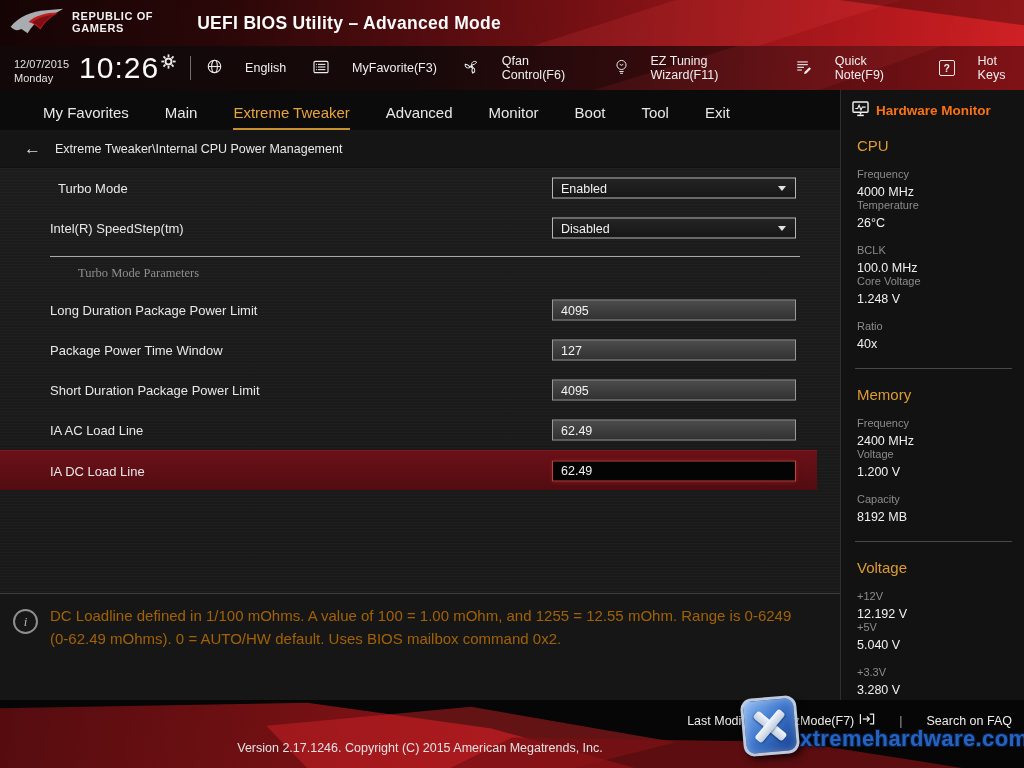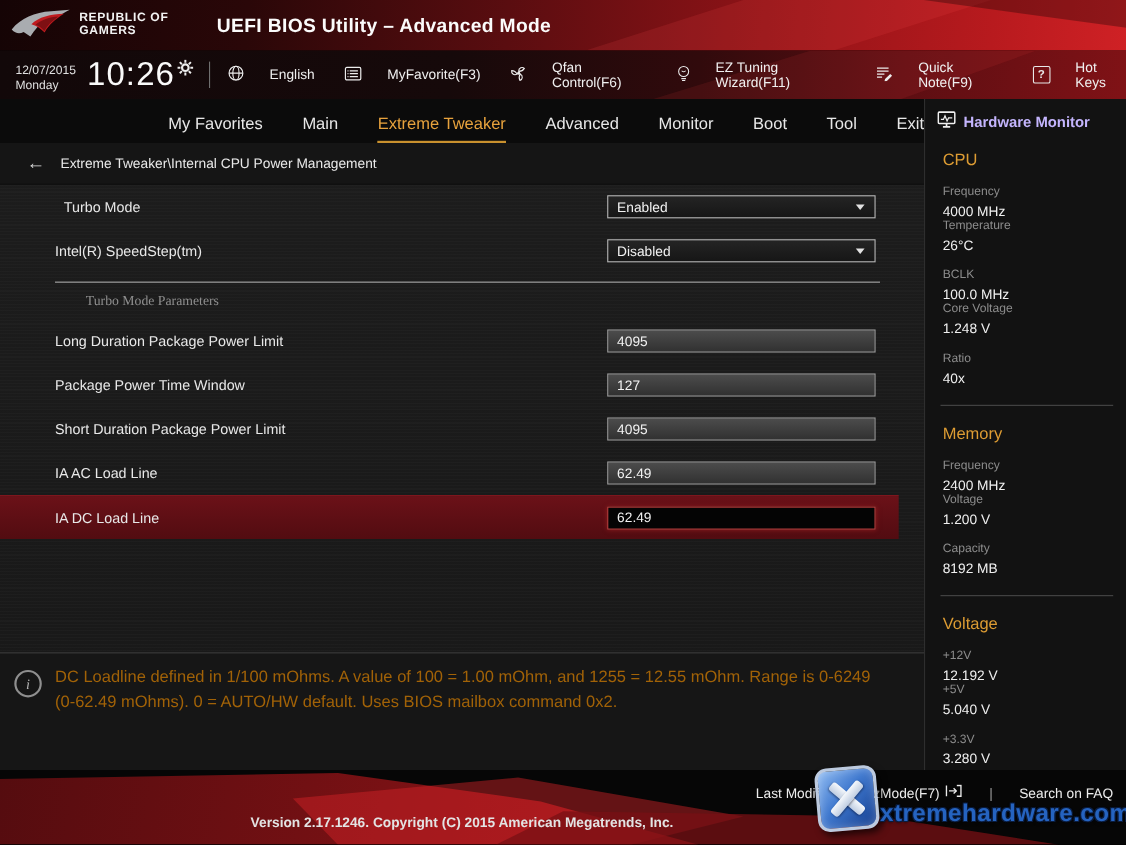--- a/index.html
+++ b/index.html
@@ -33,21 +33,21 @@
   .tb-item{display:flex;align-items:center;gap:23px;font-size:12.5px;color:#f0f0f0;cursor:default;}
   .qbox{display:inline-flex;align-items:center;justify-content:center;width:15px;height:14px;
     border:1.2px solid #e8e8e8;font-size:10.5px;font-weight:bold;color:#e8e8e8;border-radius:2px;}
 
   
   .main-panel{position:absolute;left:0;top:90px;width:840px;height:610px;
     background:linear-gradient(180deg,#1d1d1d,#181818);}
   .main-panel::before{content:"";position:absolute;inset:0;pointer-events:none;
     background:repeating-linear-gradient(0deg,rgba(255,255,255,0.02) 0 1px,transparent 1px 3px);}
   .tabbar{position:relative;height:40px;background:#0b0b0b;display:flex;align-items:flex-end;
-    padding-left:43px;gap:36px;z-index:2;justify-content:flex-end;}
+    padding-left:43px;gap:36px;z-index:2;}
   .tab{font-size:15px;color:#e8e8e8;padding-bottom:9px;cursor:pointer;white-space:nowrap;}
   .tab.active{color:#e8a33d;border-bottom:2px solid #c9912e;padding-bottom:7px;}
   .breadcrumb-bar{position:relative;height:37px;background:#151515;display:flex;align-items:center;
     border-bottom:1px solid #101010;z-index:2;}
   .back-arrow{font-size:17px;color:#dcdcdc;margin:0 14px 0 24px;cursor:pointer;line-height:1;}
   .breadcrumb-text{font-size:12.5px;color:#e8e8e8;}
 
   .content{position:relative;z-index:2;}
   .s-row{position:relative;height:40px;width:817px;}
   .s-row .lbl{position:absolute;left:50px;top:50%;transform:translateY(-50%);font-size:13px;color:#e8e8e8;}
@@ -68,21 +68,21 @@
     border-top:1px solid #3c3c3c;z-index:2;}
   .info-icon{position:absolute;left:13px;top:15px;width:21px;height:21px;border:2px solid #8f8f8f;
     border-radius:50%;display:flex;align-items:center;justify-content:center;
     font-family:"Liberation Serif",serif;font-style:italic;font-size:13px;color:#b5b5b5;}
   .info-text{position:absolute;left:50px;top:10px;width:762px;font-size:15px;line-height:1.55;color:#a16207;}
 
   
   .sidebar{position:absolute;left:840px;top:90px;width:184px;height:610px;background:#121212;
     border-left:1px solid #2e2e2e;box-sizing:border-box;}
   .hm-header{display:flex;align-items:center;gap:7px;padding:11px 0 0 11px;font-size:13.5px;
-    font-weight:bold;color:#c4b5fd;}
+    font-weight:bold;color:#f97316;}
   .hm-section-title{padding-left:16px;font-size:15px;color:#dd9c33;margin-top:17px;}
   .hm-grid{display:flex;padding-left:16px;margin-top:14px;flex-direction:column;}
   .hm-cell{width:82px;}
   .hm-cell.c2{width:86px;}
   .hm-label{font-size:11px;color:#8c8c8c;margin-bottom:5px;}
   .hm-value{font-size:12.5px;color:#f0f0f0;}
   .hm-divider{height:1px;background:#484848;margin:17px 12px 0 14px;}
 
   
   .footer{position:absolute;left:0;top:700px;width:1024px;height:68px;background:#060606;overflow:hidden;}
@@ -90,21 +90,21 @@
     clip-path:polygon(0 12%,30% 4%,48% 42%,62% 100%,0 100%);}
   .fshape2{position:absolute;inset:0;background:rgba(215,35,40,0.45);
     clip-path:polygon(26% 38%,46% 10%,66% 62%,56% 100%,30% 100%);}
   .fshape3{position:absolute;inset:0;background:rgba(120,16,20,0.75);
     clip-path:polygon(50% 55%,78% 62%,94% 100%,44% 100%);}
   .footer-links{position:absolute;right:12px;top:13px;display:flex;align-items:center;gap:24px;
     font-size:12.5px;color:#ececec;z-index:3;}
   .ez-group{display:flex;align-items:center;gap:5px;}
   .flink-sep{color:#9a9a9a;}
   .version{position:absolute;left:0;top:41px;width:840px;text-align:center;font-size:12.5px;
-    color:#e3e3e3;z-index:3;font-weight:bold;}
+    color:#e3e3e3;z-index:3;}
 
   
   .wm-logo{position:absolute;left:742px;top:697px;width:50px;height:52px;border-radius:11px;
     background:linear-gradient(135deg,#8fbbf2 0%,#4079cf 45%,#123c8e 100%);
     border:3px solid #bccadf;box-shadow:3px 4px 7px rgba(0,0,0,0.65),inset 0 0 9px rgba(255,255,255,0.3);
     transform:rotate(-5deg);z-index:4;}
   .wm-bar{position:absolute;left:50%;top:50%;width:38px;height:9px;border-radius:3px;
     background:linear-gradient(#f5f8fc,#bfcde1);box-shadow:0 1px 2px rgba(0,0,20,0.45);}
   .wm-bar.b1{transform:translate(-50%,-50%) rotate(45deg);}
   .wm-bar.b2{transform:translate(-50%,-50%) rotate(-45deg);}

